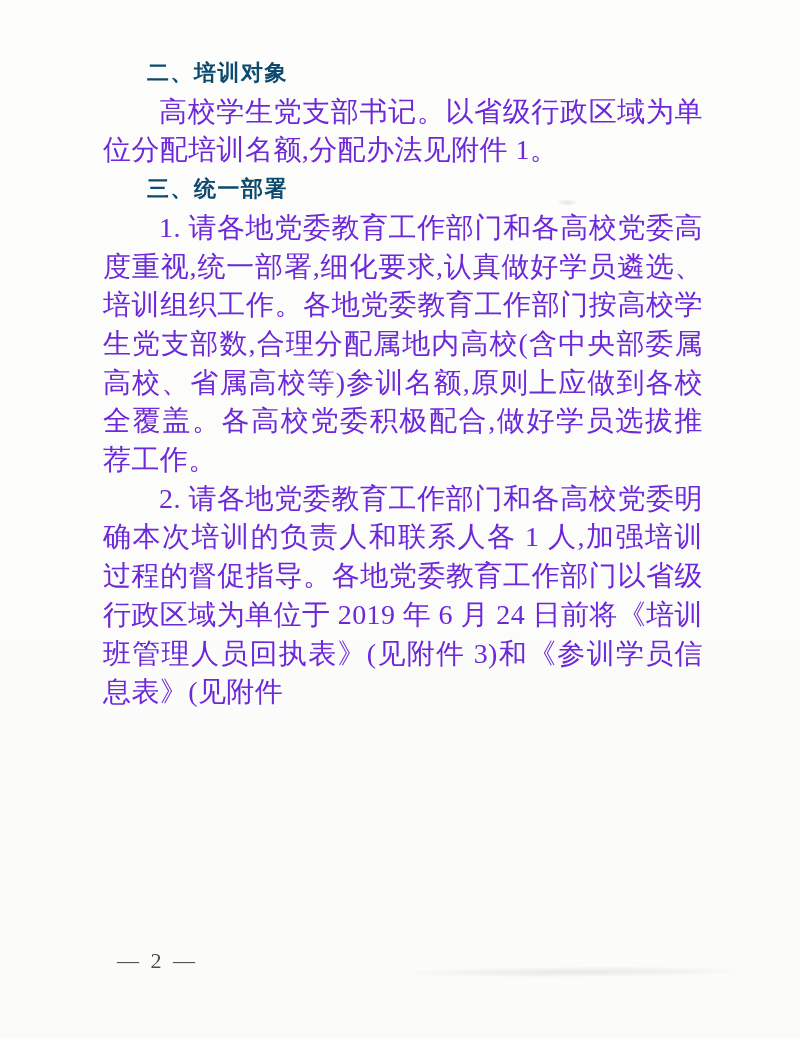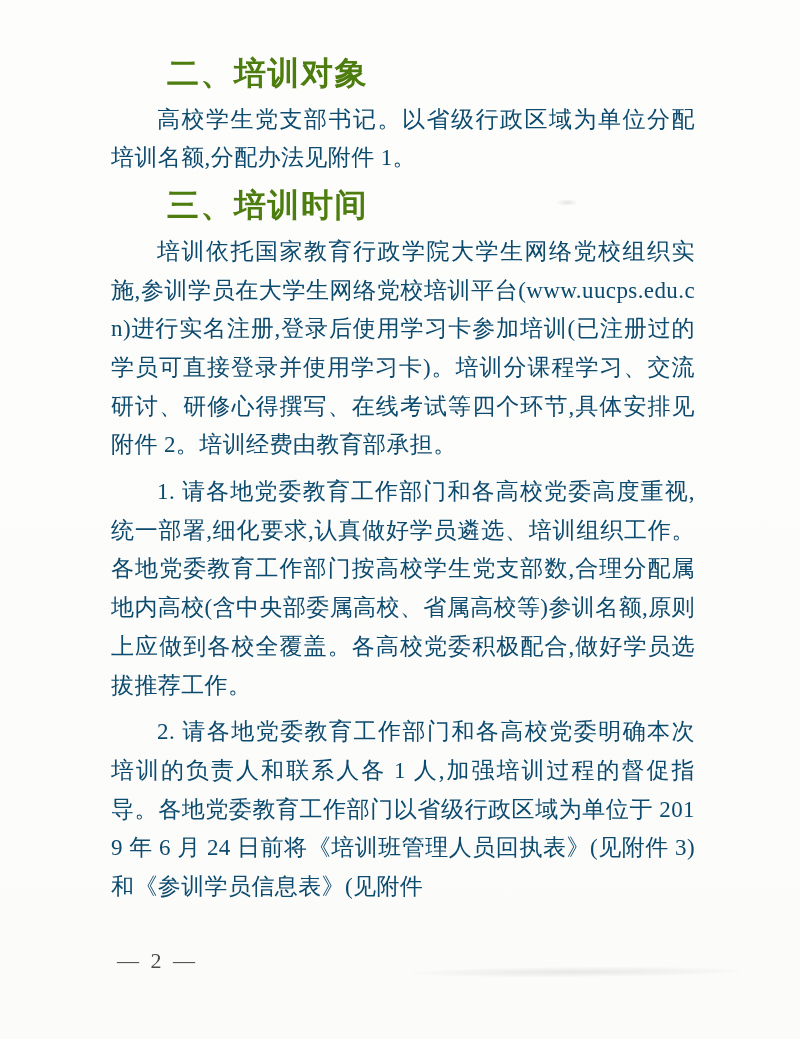--- a/index.html
+++ b/index.html
@@ -22,32 +22,32 @@
   }
   .content {
     position: absolute;
     top: 54px;
     left: 103px;
     width: 600px;
   }
   .sec-heading {
     font-family: "Liberation Sans", "DejaVu Sans", sans-serif;
     font-weight: 700;
-    font-size: 32px;
+    font-size: 22px;
     line-height: 38.7px;
-    color: #4d7c0f;
+    color: #0c4a6e;
     letter-spacing: 1.5px;
     text-indent: 2em;
     margin: 0;
   }
   .body-par {
-    font-size: 23px;
+    font-size: 28px;
     line-height: 38.7px;
-    color: #0c4a6e;
-    margin: 8px;
+    color: #6d28d9;
+    margin: 0;
     text-indent: 2em;
     text-align: justify;
     letter-spacing: 0.4px;
     word-break: break-all;
   }
   .footer-pageno {
     position: absolute;
     top: 948px;
     left: 117px;
     font-size: 22px;
@@ -82,25 +82,24 @@
 <div class="sheet"></div>
 
 <div class="content">
 
   <section>
     <h2 class="sec-heading">二、培训对象</h2>
     <p class="body-par">高校学生党支部书记。以省级行政区域为单位分配培训名额,分配办法见附件 1。</p>
   </section>
 
   <section>
-    <h2 class="sec-heading">三、培训时间</h2>
+    <h2 class="sec-heading">三、统一部署</h2>
   </section>
 
   <section>
-    <p class="body-par">培训依托国家教育行政学院大学生网络党校组织实施,参训学员在大学生网络党校培训平台(www.uucps.edu.cn)进行实名注册,登录后使用学习卡参加培训(已注册过的学员可直接登录并使用学习卡)。培训分课程学习、交流研讨、研修心得撰写、在线考试等四个环节,具体安排见附件 2。培训经费由教育部承担。</p>
   </section>
 
   <section>
     <p class="body-par">1. 请各地党委教育工作部门和各高校党委高度重视,统一部署,细化要求,认真做好学员遴选、培训组织工作。各地党委教育工作部门按高校学生党支部数,合理分配属地内高校(含中央部委属高校、省属高校等)参训名额,原则上应做到各校全覆盖。各高校党委积极配合,做好学员选拔推荐工作。</p>
     <p class="body-par">2. 请各地党委教育工作部门和各高校党委明确本次培训的负责人和联系人各 1 人,加强培训过程的督促指导。各地党委教育工作部门以省级行政区域为单位于 2019 年 6 月 24 日前将《培训班管理人员回执表》(见附件 3)和《参训学员信息表》(见附件</p>
   </section>
 
 </div>
 
 <div class="footer-pageno">— 2 —</div>

